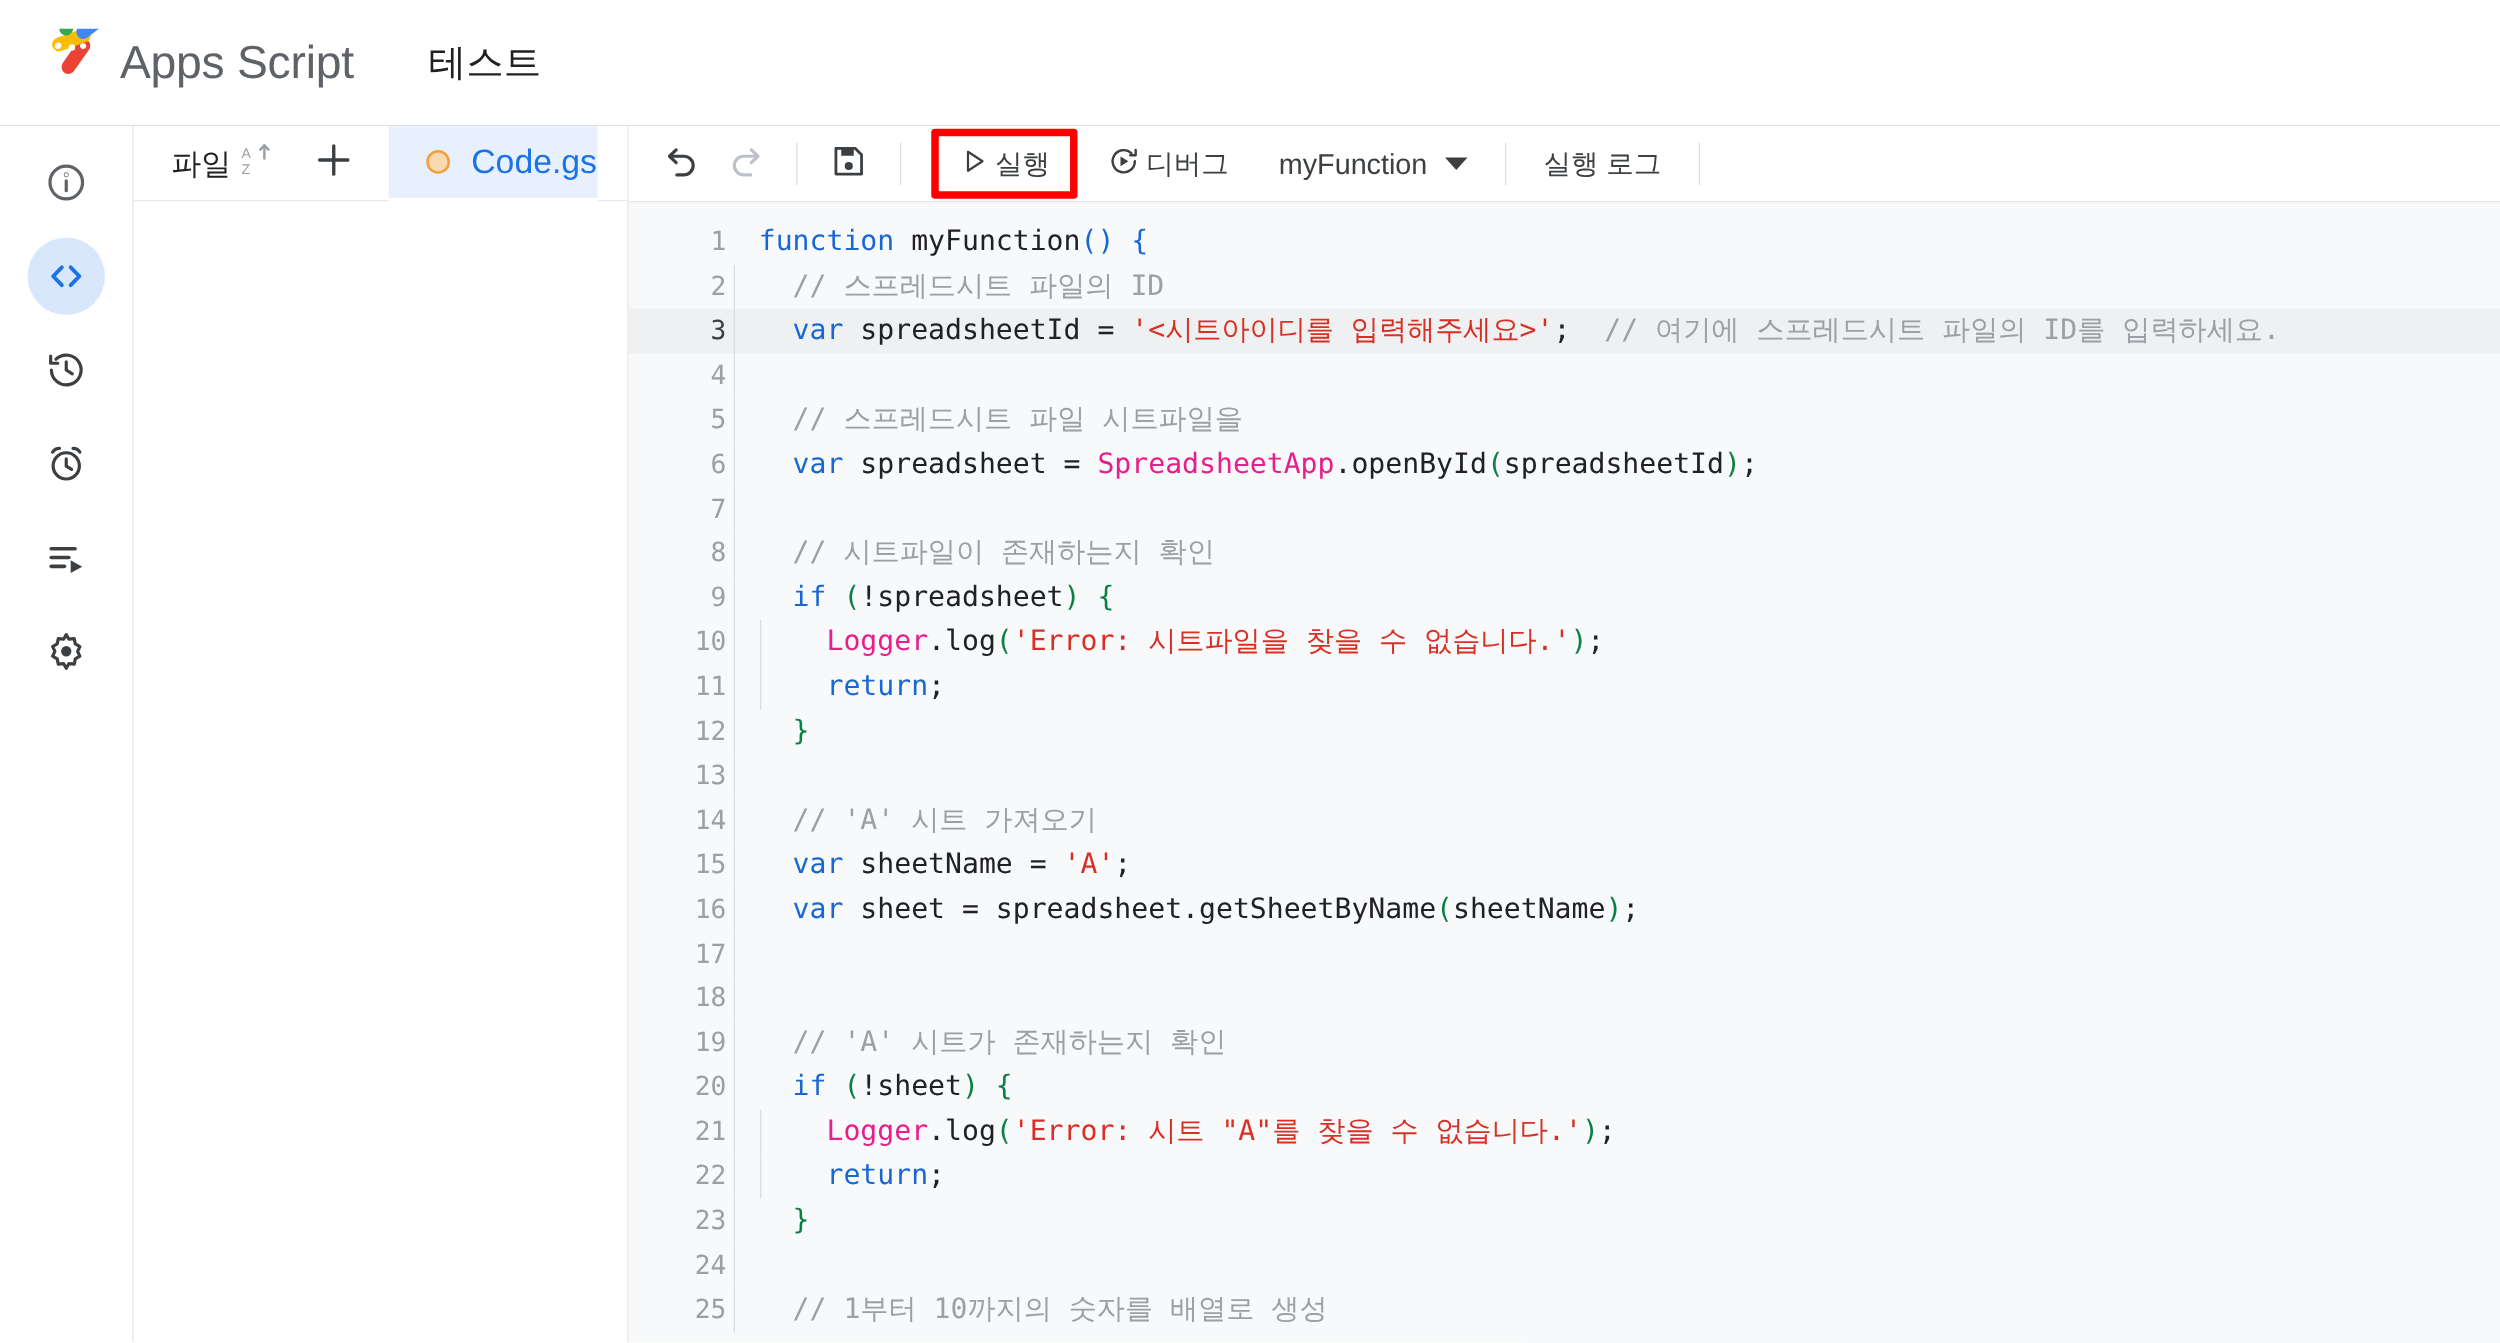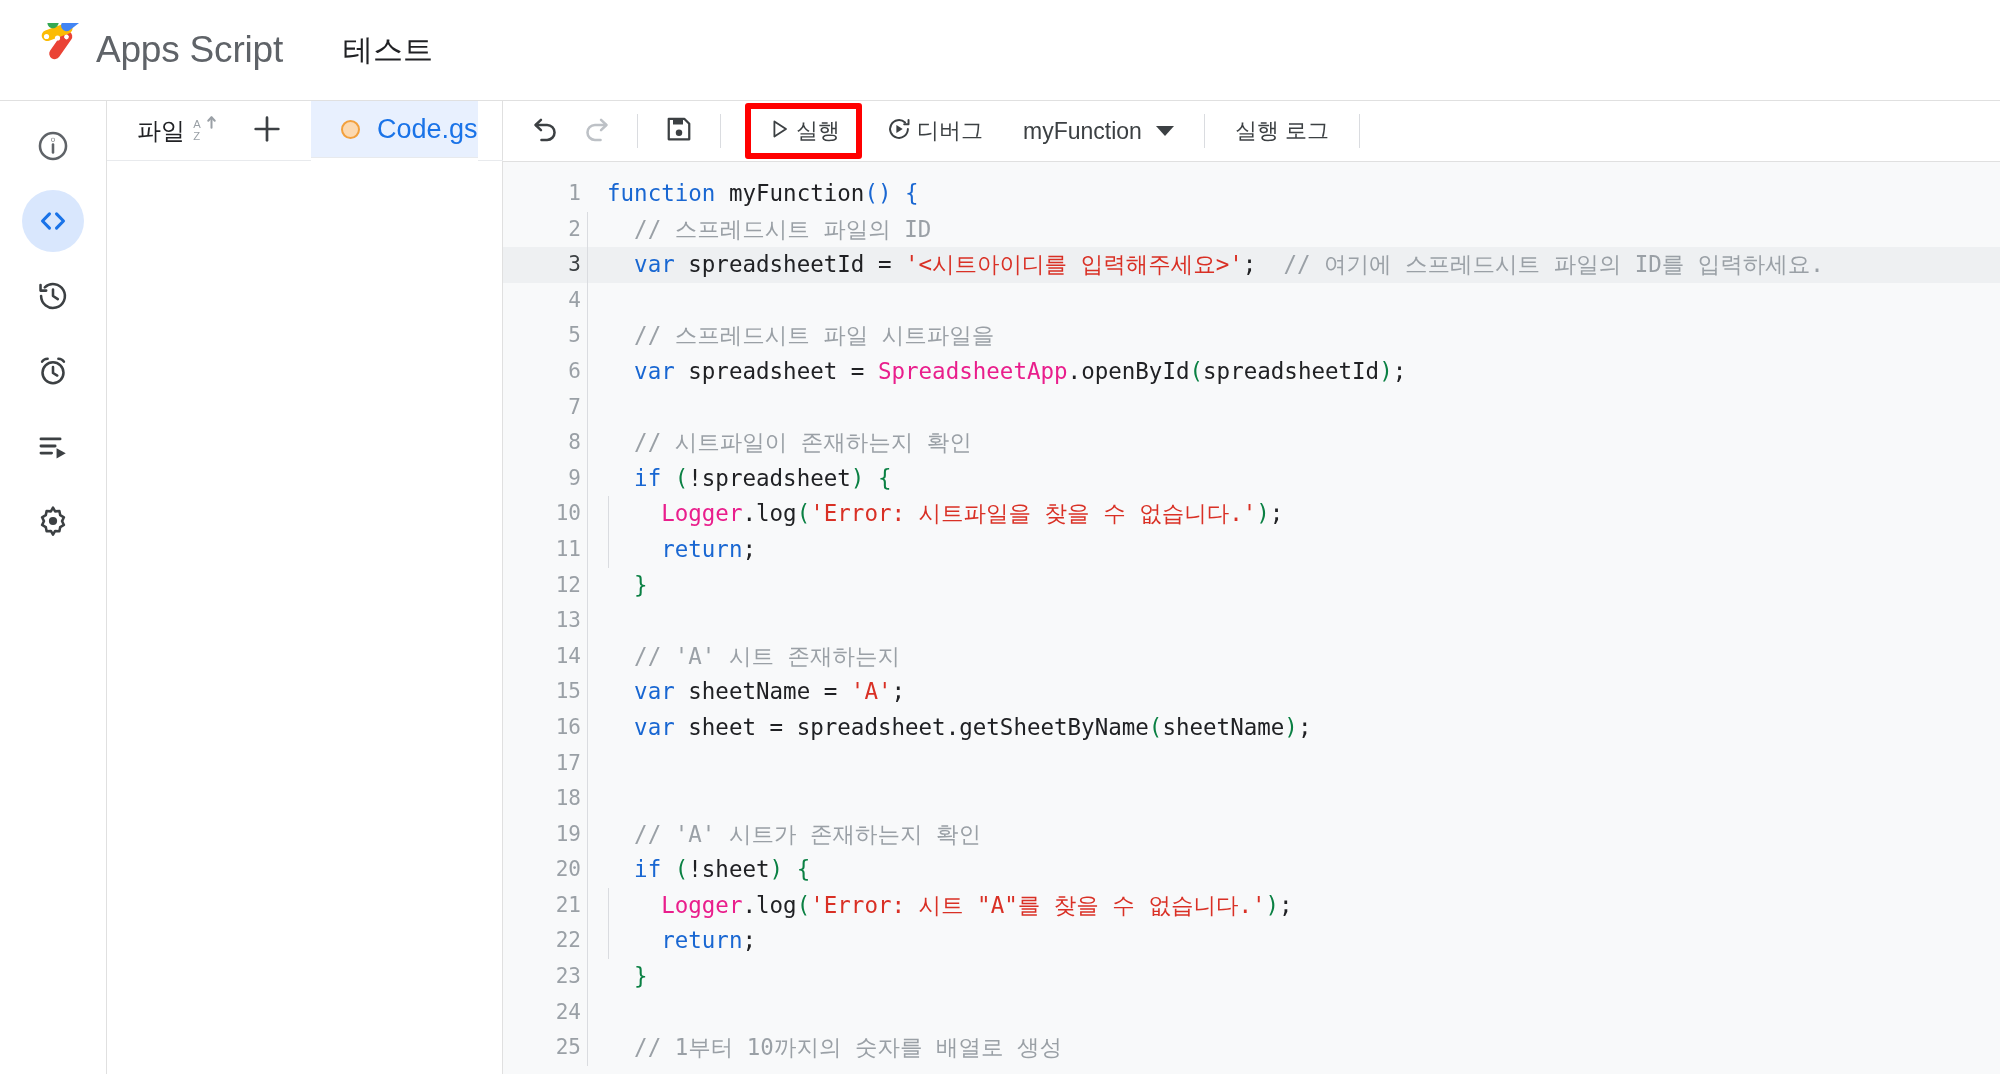--- a/index.html
+++ b/index.html
@@ -500,21 +500,21 @@
             <div class="cline"><div class="gutter">4</div><div class="code-text"><span class="ind1"></span><span>  </span></div></div>
             <div class="cline"><div class="gutter">5</div><div class="code-text"><span class="ind1"></span><span>  </span><span class="t-com">// 스프레드시트 파일 시트파일을</span></div></div>
             <div class="cline"><div class="gutter">6</div><div class="code-text"><span class="ind1"></span><span>  </span><span class="t-kw">var</span><span class="t-plain"> spreadsheet </span><span class="t-op">=</span><span class="t-plain"> </span><span class="t-cls">SpreadsheetApp</span><span class="t-plain">.openById</span><span class="t-paren">(</span><span class="t-plain">spreadsheetId</span><span class="t-paren">)</span><span class="t-plain">;</span></div></div>
             <div class="cline"><div class="gutter">7</div><div class="code-text"><span class="ind1"></span><span>  </span></div></div>
             <div class="cline"><div class="gutter">8</div><div class="code-text"><span class="ind1"></span><span>  </span><span class="t-com">// 시트파일이 존재하는지 확인</span></div></div>
             <div class="cline"><div class="gutter">9</div><div class="code-text"><span class="ind1"></span><span>  </span><span class="t-kw">if</span><span class="t-plain"> </span><span class="t-paren">(</span><span class="t-plain">!spreadsheet</span><span class="t-paren">)</span><span class="t-plain"> </span><span class="t-brace">{</span></div></div>
             <div class="cline"><div class="gutter">10</div><div class="code-text"><span class="ind1"></span><span class="ind2"></span><span>    </span><span class="t-cls">Logger</span><span class="t-plain">.log</span><span class="t-paren">(</span><span class="t-str">'Error: 시트파일을 찾을 수 없습니다.'</span><span class="t-paren">)</span><span class="t-plain">;</span></div></div>
             <div class="cline"><div class="gutter">11</div><div class="code-text"><span class="ind1"></span><span class="ind2"></span><span>    </span><span class="t-kw">return</span><span class="t-plain">;</span></div></div>
             <div class="cline"><div class="gutter">12</div><div class="code-text"><span class="ind1"></span><span>  </span><span class="t-brace">}</span></div></div>
             <div class="cline"><div class="gutter">13</div><div class="code-text"><span class="ind1"></span><span>  </span></div></div>
-            <div class="cline"><div class="gutter">14</div><div class="code-text"><span class="ind1"></span><span>  </span><span class="t-com">// 'A' 시트 존재하는지</span></div></div>
+            <div class="cline"><div class="gutter">14</div><div class="code-text"><span class="ind1"></span><span>  </span><span class="t-com">// 'A' 시트 가져오기</span></div></div>
             <div class="cline"><div class="gutter">15</div><div class="code-text"><span class="ind1"></span><span>  </span><span class="t-kw">var</span><span class="t-plain"> sheetName </span><span class="t-op">=</span><span class="t-plain"> </span><span class="t-str">'A'</span><span class="t-plain">;</span></div></div>
             <div class="cline"><div class="gutter">16</div><div class="code-text"><span class="ind1"></span><span>  </span><span class="t-kw">var</span><span class="t-plain"> sheet </span><span class="t-op">=</span><span class="t-plain"> spreadsheet.getSheetByName</span><span class="t-paren">(</span><span class="t-plain">sheetName</span><span class="t-paren">)</span><span class="t-plain">;</span></div></div>
             <div class="cline"><div class="gutter">17</div><div class="code-text"><span class="ind1"></span><span>  </span></div></div>
             <div class="cline"><div class="gutter">18</div><div class="code-text"><span class="ind1"></span><span>  </span></div></div>
             <div class="cline"><div class="gutter">19</div><div class="code-text"><span class="ind1"></span><span>  </span><span class="t-com">// 'A' 시트가 존재하는지 확인</span></div></div>
             <div class="cline"><div class="gutter">20</div><div class="code-text"><span class="ind1"></span><span>  </span><span class="t-kw">if</span><span class="t-plain"> </span><span class="t-paren">(</span><span class="t-plain">!sheet</span><span class="t-paren">)</span><span class="t-plain"> </span><span class="t-brace">{</span></div></div>
             <div class="cline"><div class="gutter">21</div><div class="code-text"><span class="ind1"></span><span class="ind2"></span><span>    </span><span class="t-cls">Logger</span><span class="t-plain">.log</span><span class="t-paren">(</span><span class="t-str">'Error: 시트 "A"를 찾을 수 없습니다.'</span><span class="t-paren">)</span><span class="t-plain">;</span></div></div>
             <div class="cline"><div class="gutter">22</div><div class="code-text"><span class="ind1"></span><span class="ind2"></span><span>    </span><span class="t-kw">return</span><span class="t-plain">;</span></div></div>
             <div class="cline"><div class="gutter">23</div><div class="code-text"><span class="ind1"></span><span>  </span><span class="t-brace">}</span></div></div>
             <div class="cline"><div class="gutter">24</div><div class="code-text"><span class="ind1"></span><span>  </span></div></div>

